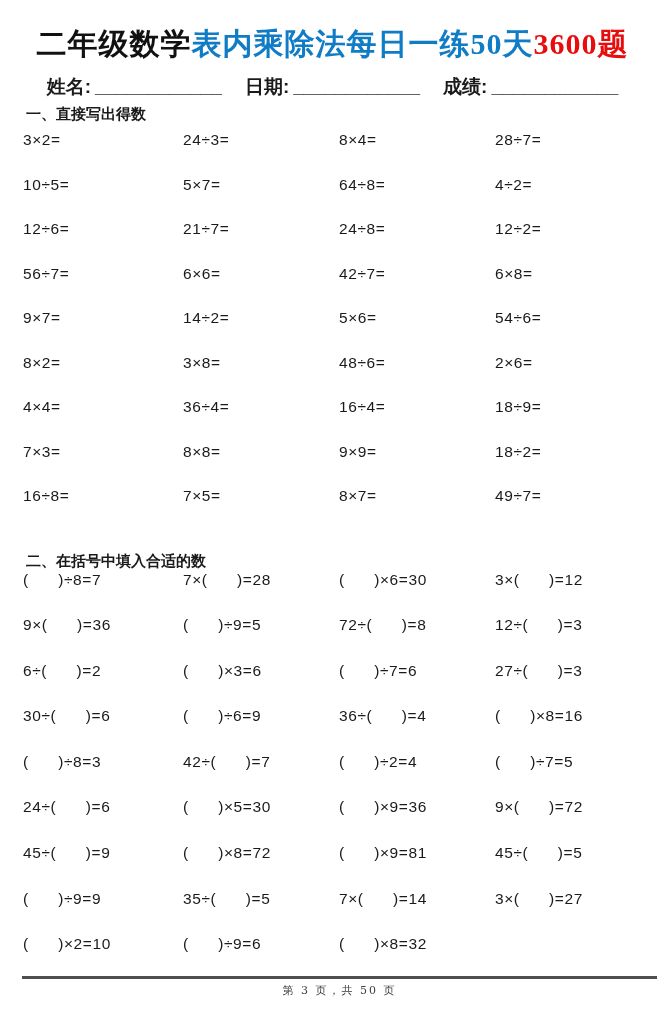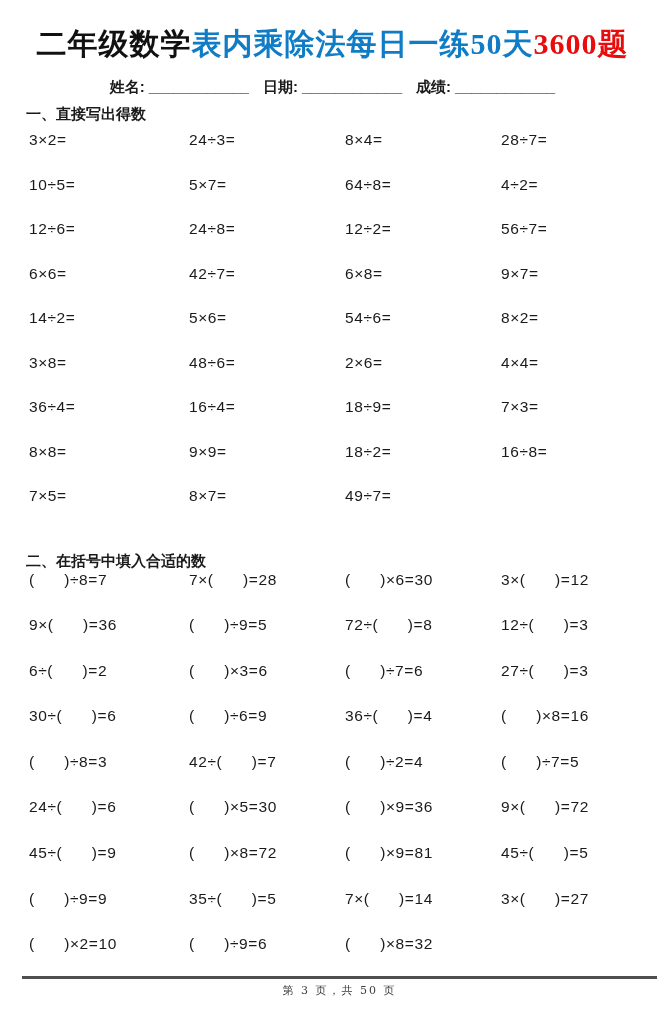--- a/index.html
+++ b/index.html
@@ -23,41 +23,41 @@
     white-space:nowrap;
   }
   .title .t-black{color:#111111;}
   .title .t-blue{color:#0f7cc5;}
   .title .t-red{color:#e80c0c;}
   
   .inforow{
     margin-top:12px;
     display:flex;
     justify-content:center;
-    gap:14px;
-    font-size:15px;
+    gap:23px;
+    font-size:19px;
     font-weight:bold;
     line-height:22px;
     white-space:pre;
   }
   .inforow .group{display:flex;gap:4px;}
   
   .sec-heading{
     padding-left:26px;
     font-size:15px;
     font-weight:bold;
     line-height:18px;
   }
   .sec1-heading{margin-top:7px;}
   .sec2-heading{margin-top:20px;}
   
   .problems{
     display:grid;
     grid-template-columns:160px 156px 156px auto;
-    padding-left:29px;
+    padding-left:23px;
     font-size:15.5px;
     letter-spacing:0.6px;
     white-space:pre;
   }
   .grid1{margin-top:8px;grid-auto-rows:44.5px;}
   .grid2{margin-top:1px;grid-auto-rows:45.6px;}
   .cell{align-self:start;line-height:18px;}
   
   .footer{
     position:absolute;
@@ -98,20 +98,21 @@
   <div class="problems grid1">
     <div class="cell">3×2=</div>
     <div class="cell">24÷3=</div>
     <div class="cell">8×4=</div>
     <div class="cell">28÷7=</div>
     <div class="cell">10÷5=</div>
     <div class="cell">5×7=</div>
     <div class="cell">64÷8=</div>
     <div class="cell">4÷2=</div>
     <div class="cell">12÷6=</div>
+    <div class="cell">21÷7=</div>
     <div class="cell">24÷8=</div>
     <div class="cell">12÷2=</div>
     <div class="cell">56÷7=</div>
     <div class="cell">6×6=</div>
     <div class="cell">42÷7=</div>
     <div class="cell">6×8=</div>
     <div class="cell">9×7=</div>
     <div class="cell">14÷2=</div>
     <div class="cell">5×6=</div>
     <div class="cell">54÷6=</div>

